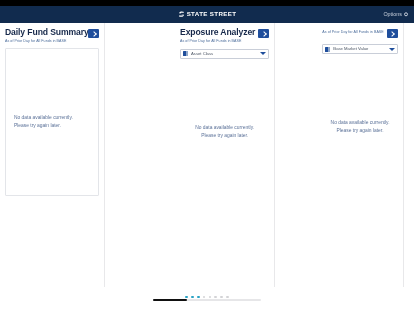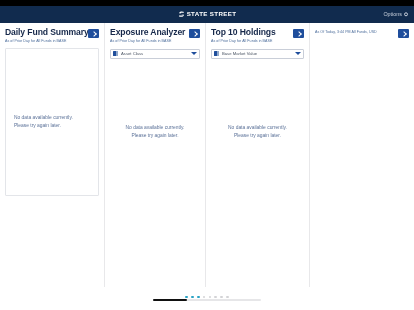--- a/index.html
+++ b/index.html
@@ -86,33 +86,34 @@
     flex: none;
   }
 
   
   .panels {
     position: absolute;
     top: 23px; left: 0;
     width: 414px;
     height: 264px;
     display: flex;
+    gap: 42px;
   }
 
   .panel {
     position: relative;
     height: 100%;
     padding: 5px 5px 0 5px;
     border-right: 1px solid #e8e8ea;
     background: #ffffff;
   }
   .panel:last-child { border-right: none; }
 
   .panel-1 { width: 105px; }
-  .panel-2 { width: 101px; }
+  .panel-2 { width: 101px; margin-left: 28px; }
   .panel-3 { width: 104px; }
   .panel-4 { width: 104px; }
 
   .panel-head {
     display: flex;
     align-items: flex-start;
     justify-content: space-between;
     gap: 3px;
   }
 
@@ -336,21 +337,20 @@
         <div class="empty-msg empty-center">
           <div>No data available currently.</div>
           <div>Please try again later.</div>
         </div>
       </div>
     </div>
 
     <div class="panel panel-3">
       <div class="panel-head">
         <div class="panel-titles">
-          <div class="panel-title">Top 10 Holdings</div>
           <div class="panel-subtitle">As of Prior Day for All Funds in BASE</div>
         </div>
         <button class="arrow-btn"></button>
       </div>
 
       <div class="dropdown">
         <span class="dd-icon"></span>
         <span class="dd-label">Base Market Value</span>
         <span class="dd-caret"></span>
       </div>

